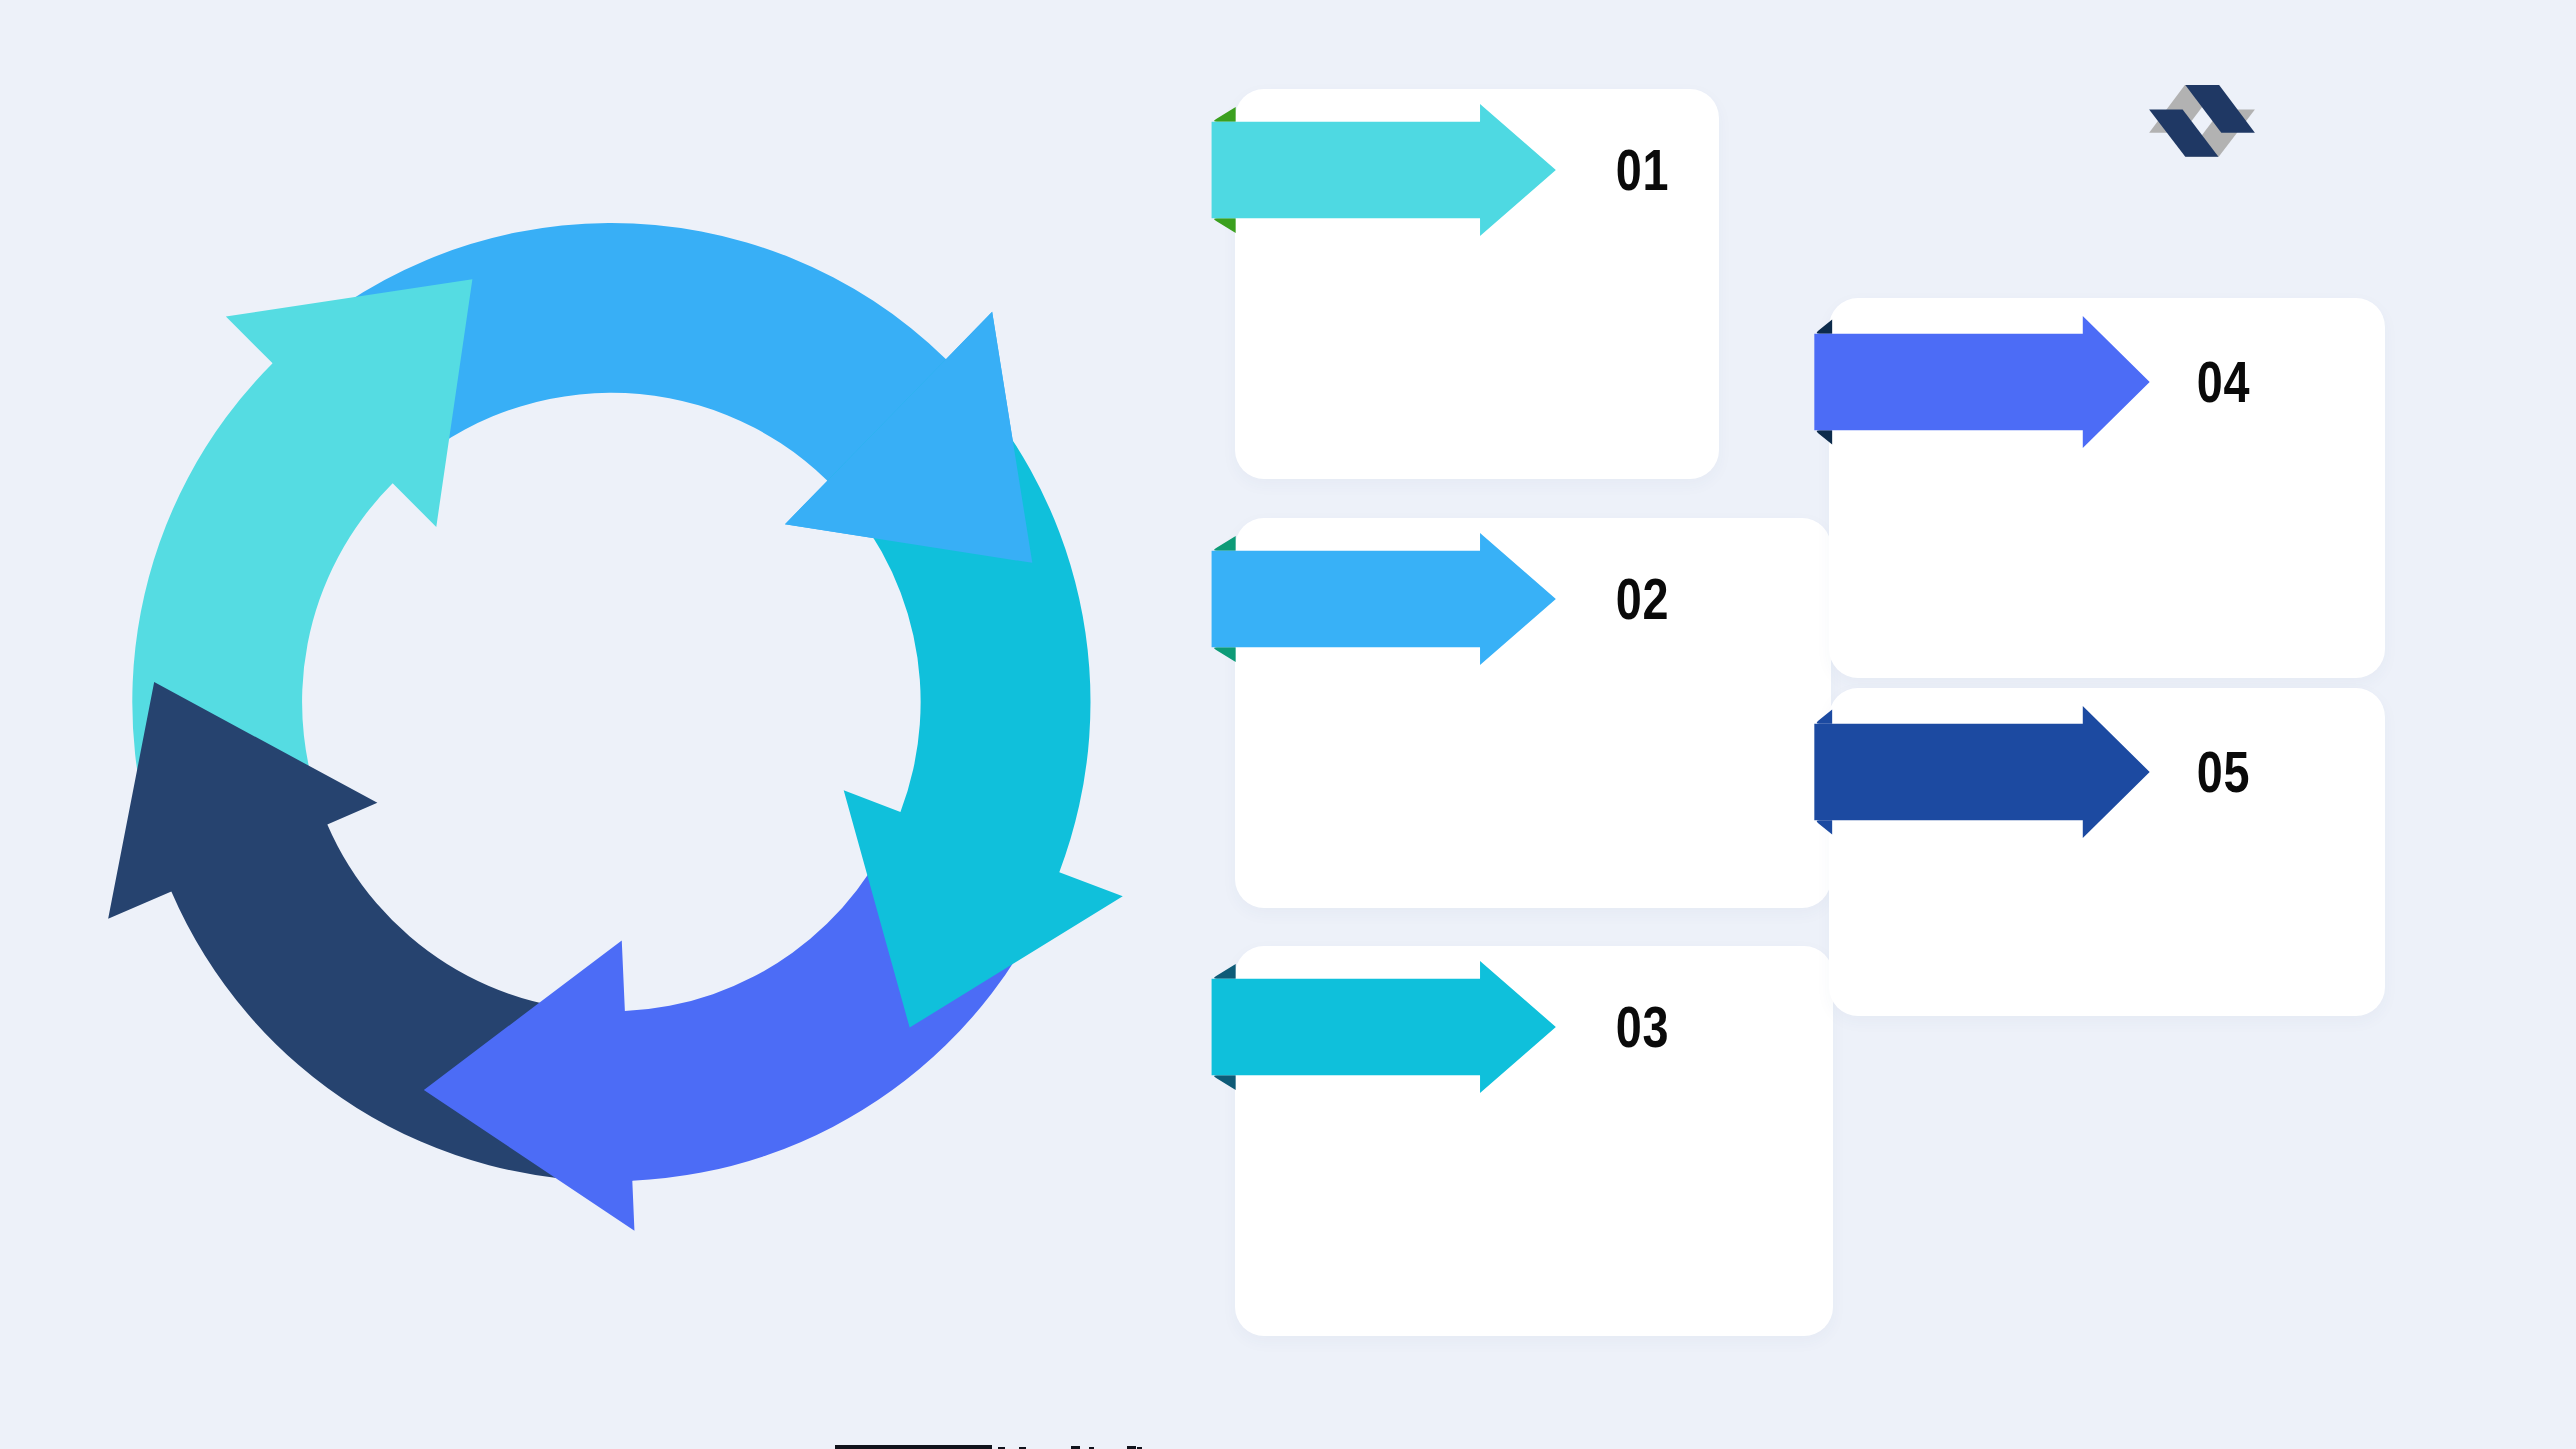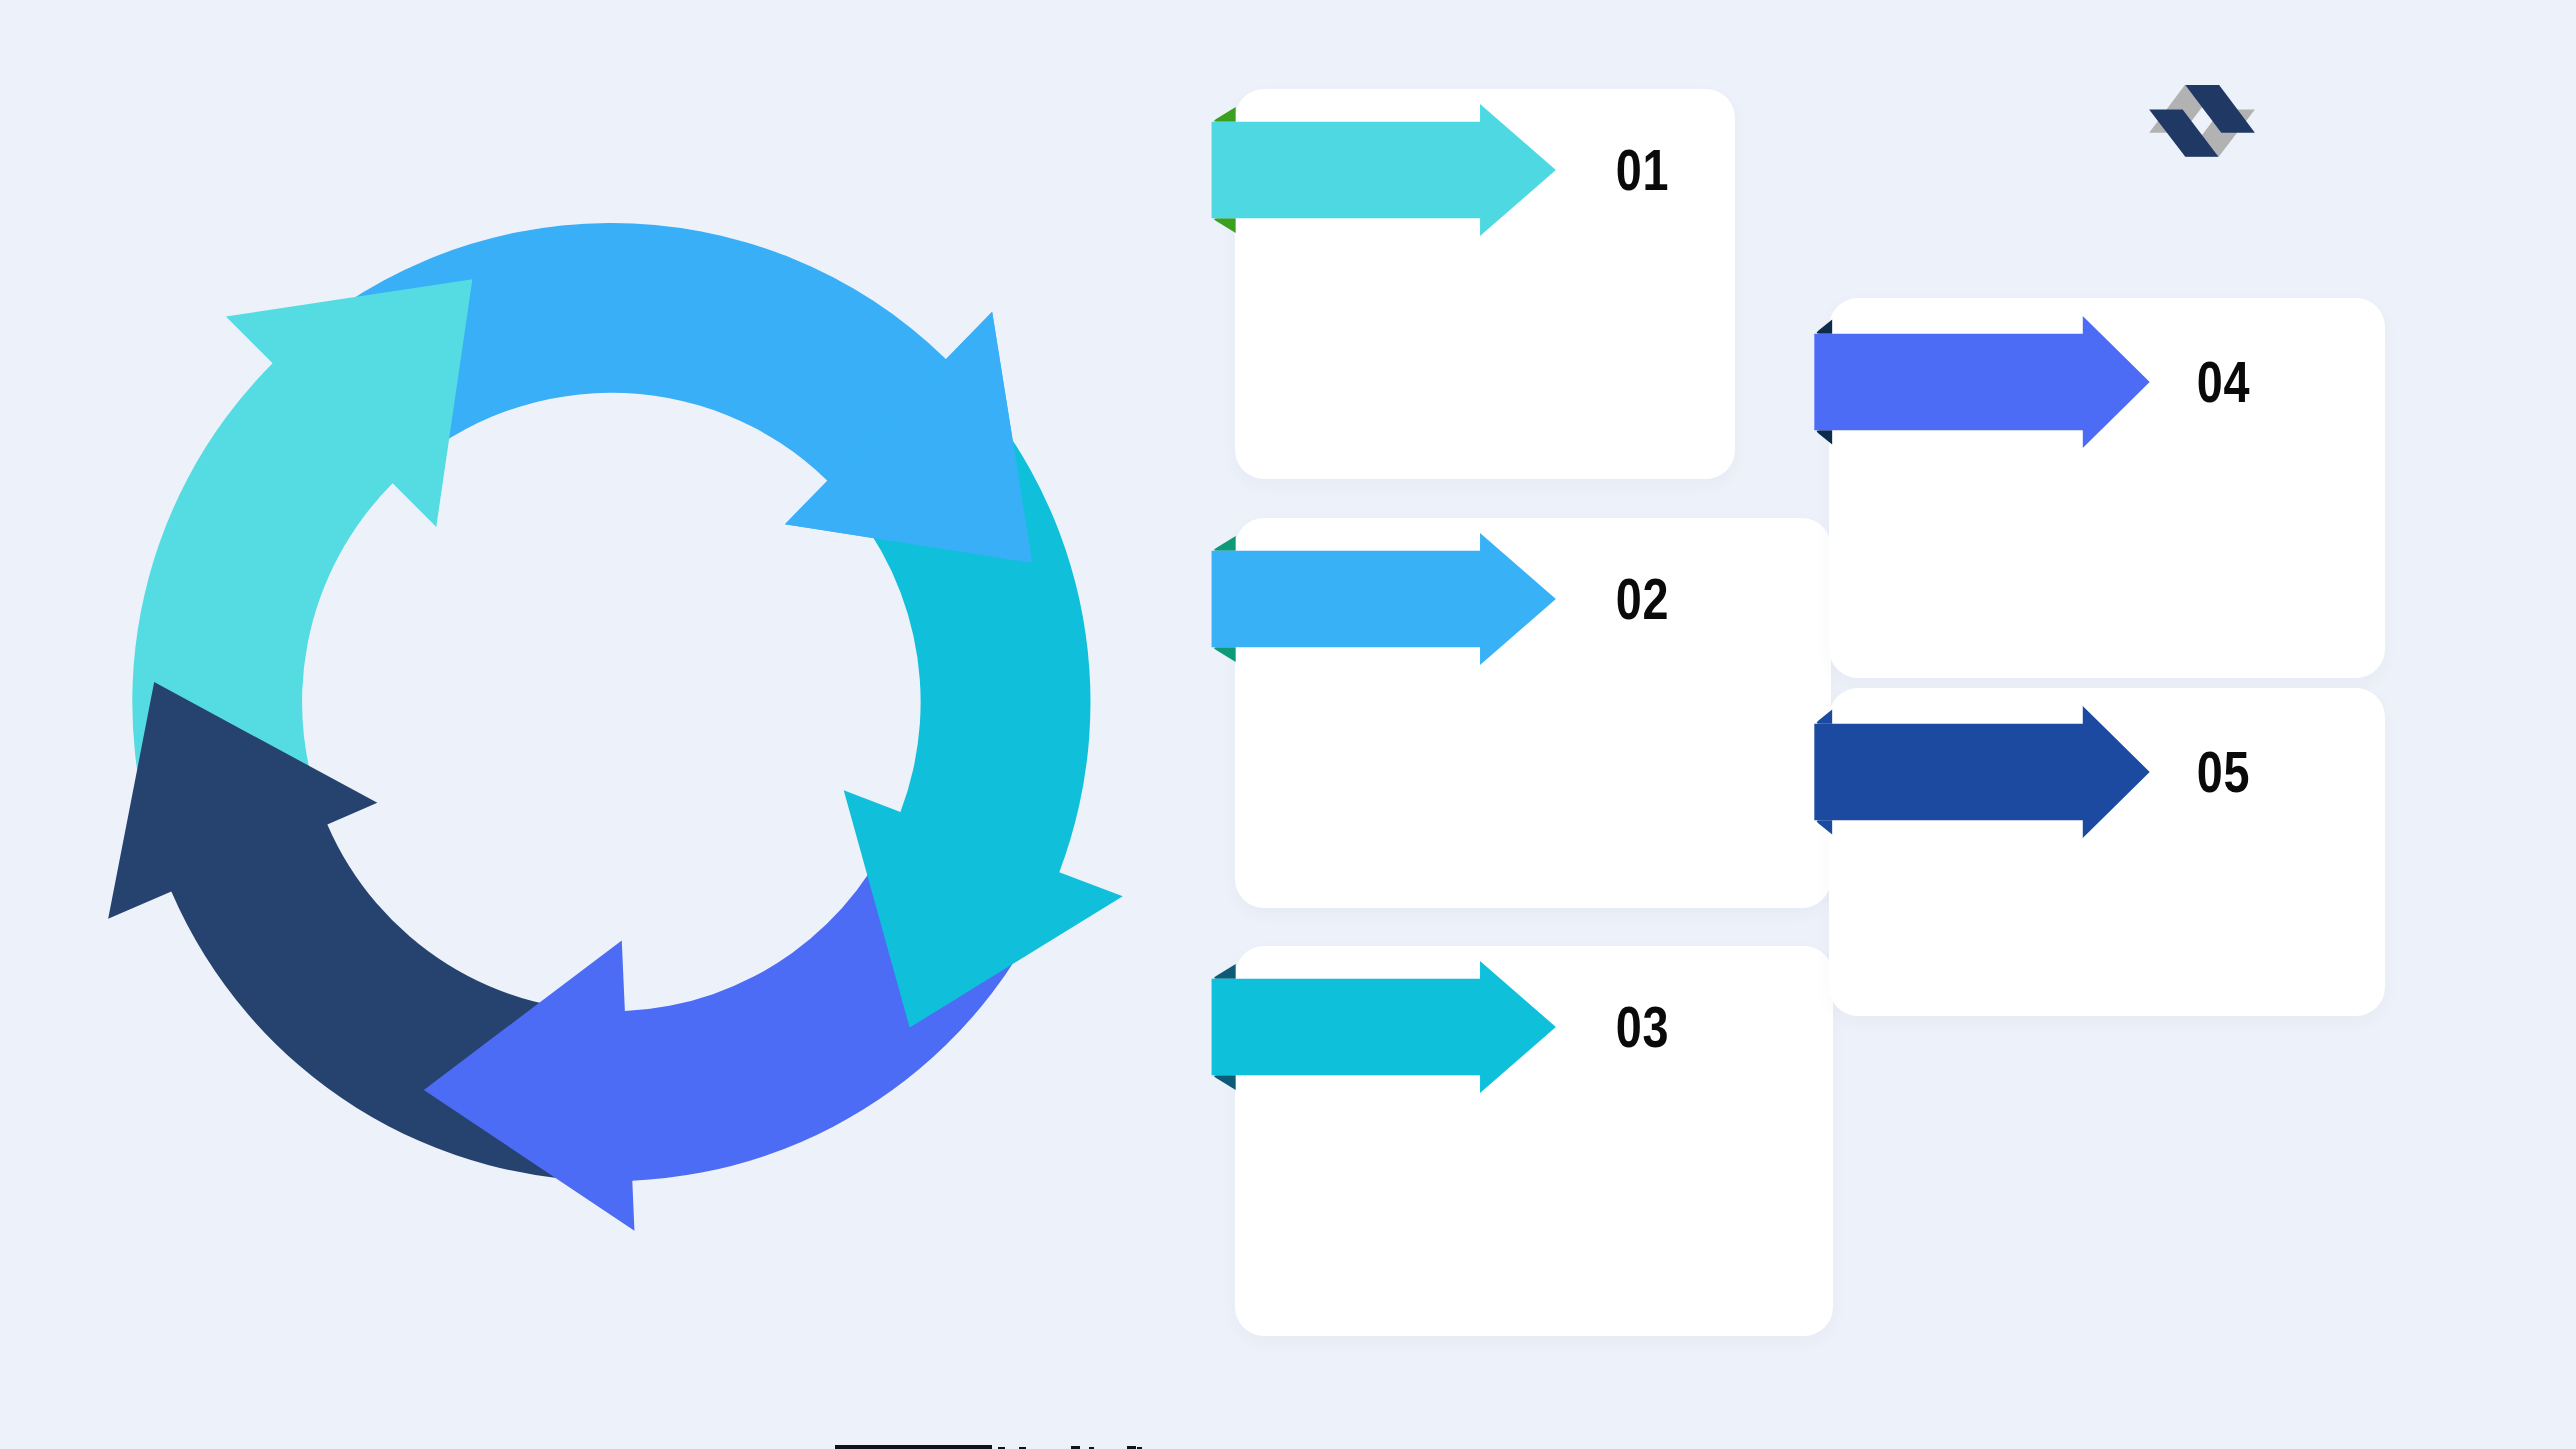--- a/index.html
+++ b/index.html
@@ -3,21 +3,21 @@
 <meta charset="utf-8">
 <style>
   html, body { margin: 0; padding: 0; }
   body { width: 2576px; height: 1449px; overflow: hidden;
          font-family: "Liberation Sans", sans-serif; }
   .stage { position: relative; width: 2576px; height: 1449px;
             background: #EDF1F9; overflow: hidden; }
   .cycle { position: absolute; left: 0; top: 0; pointer-events: none; }
   .card { position: absolute; background: #FFFFFF; border-radius: 29px;
            box-shadow: 0 5.4px 16px rgba(40, 70, 140, 0.04); }
-  .card1 { left: 1235px; top: 89px;  width: 484px; height: 390px; padding-left: 16px; }
+  .card1 { left: 1235px; top: 89px;  width: 484px; height: 390px; }
   .card2 { left: 1235px; top: 518px;  width: 596px; height: 390px; }
   .card3 { left: 1235px; top: 946px; width: 598px; height: 390px; }
   .card4 { left: 1829px; top: 298px;  width: 556px; height: 380px; }
   .card5 { left: 1829px; top: 688px;  width: 556px; height: 328px; }
   .banner { position: absolute; display: block; }
   .card1 .banner, .card2 .banner, .card3 .banner { left: -24px; top: 15px; }
   .card4 .banner, .card5 .banner { left: -15px; top: 18px; }
   .num { position: absolute; width: 107px; height: 132px;
           display: flex; align-items: center; justify-content: center; }
   .card1 .num, .card2 .num, .card3 .num { left: 354px; top: 15px; }

